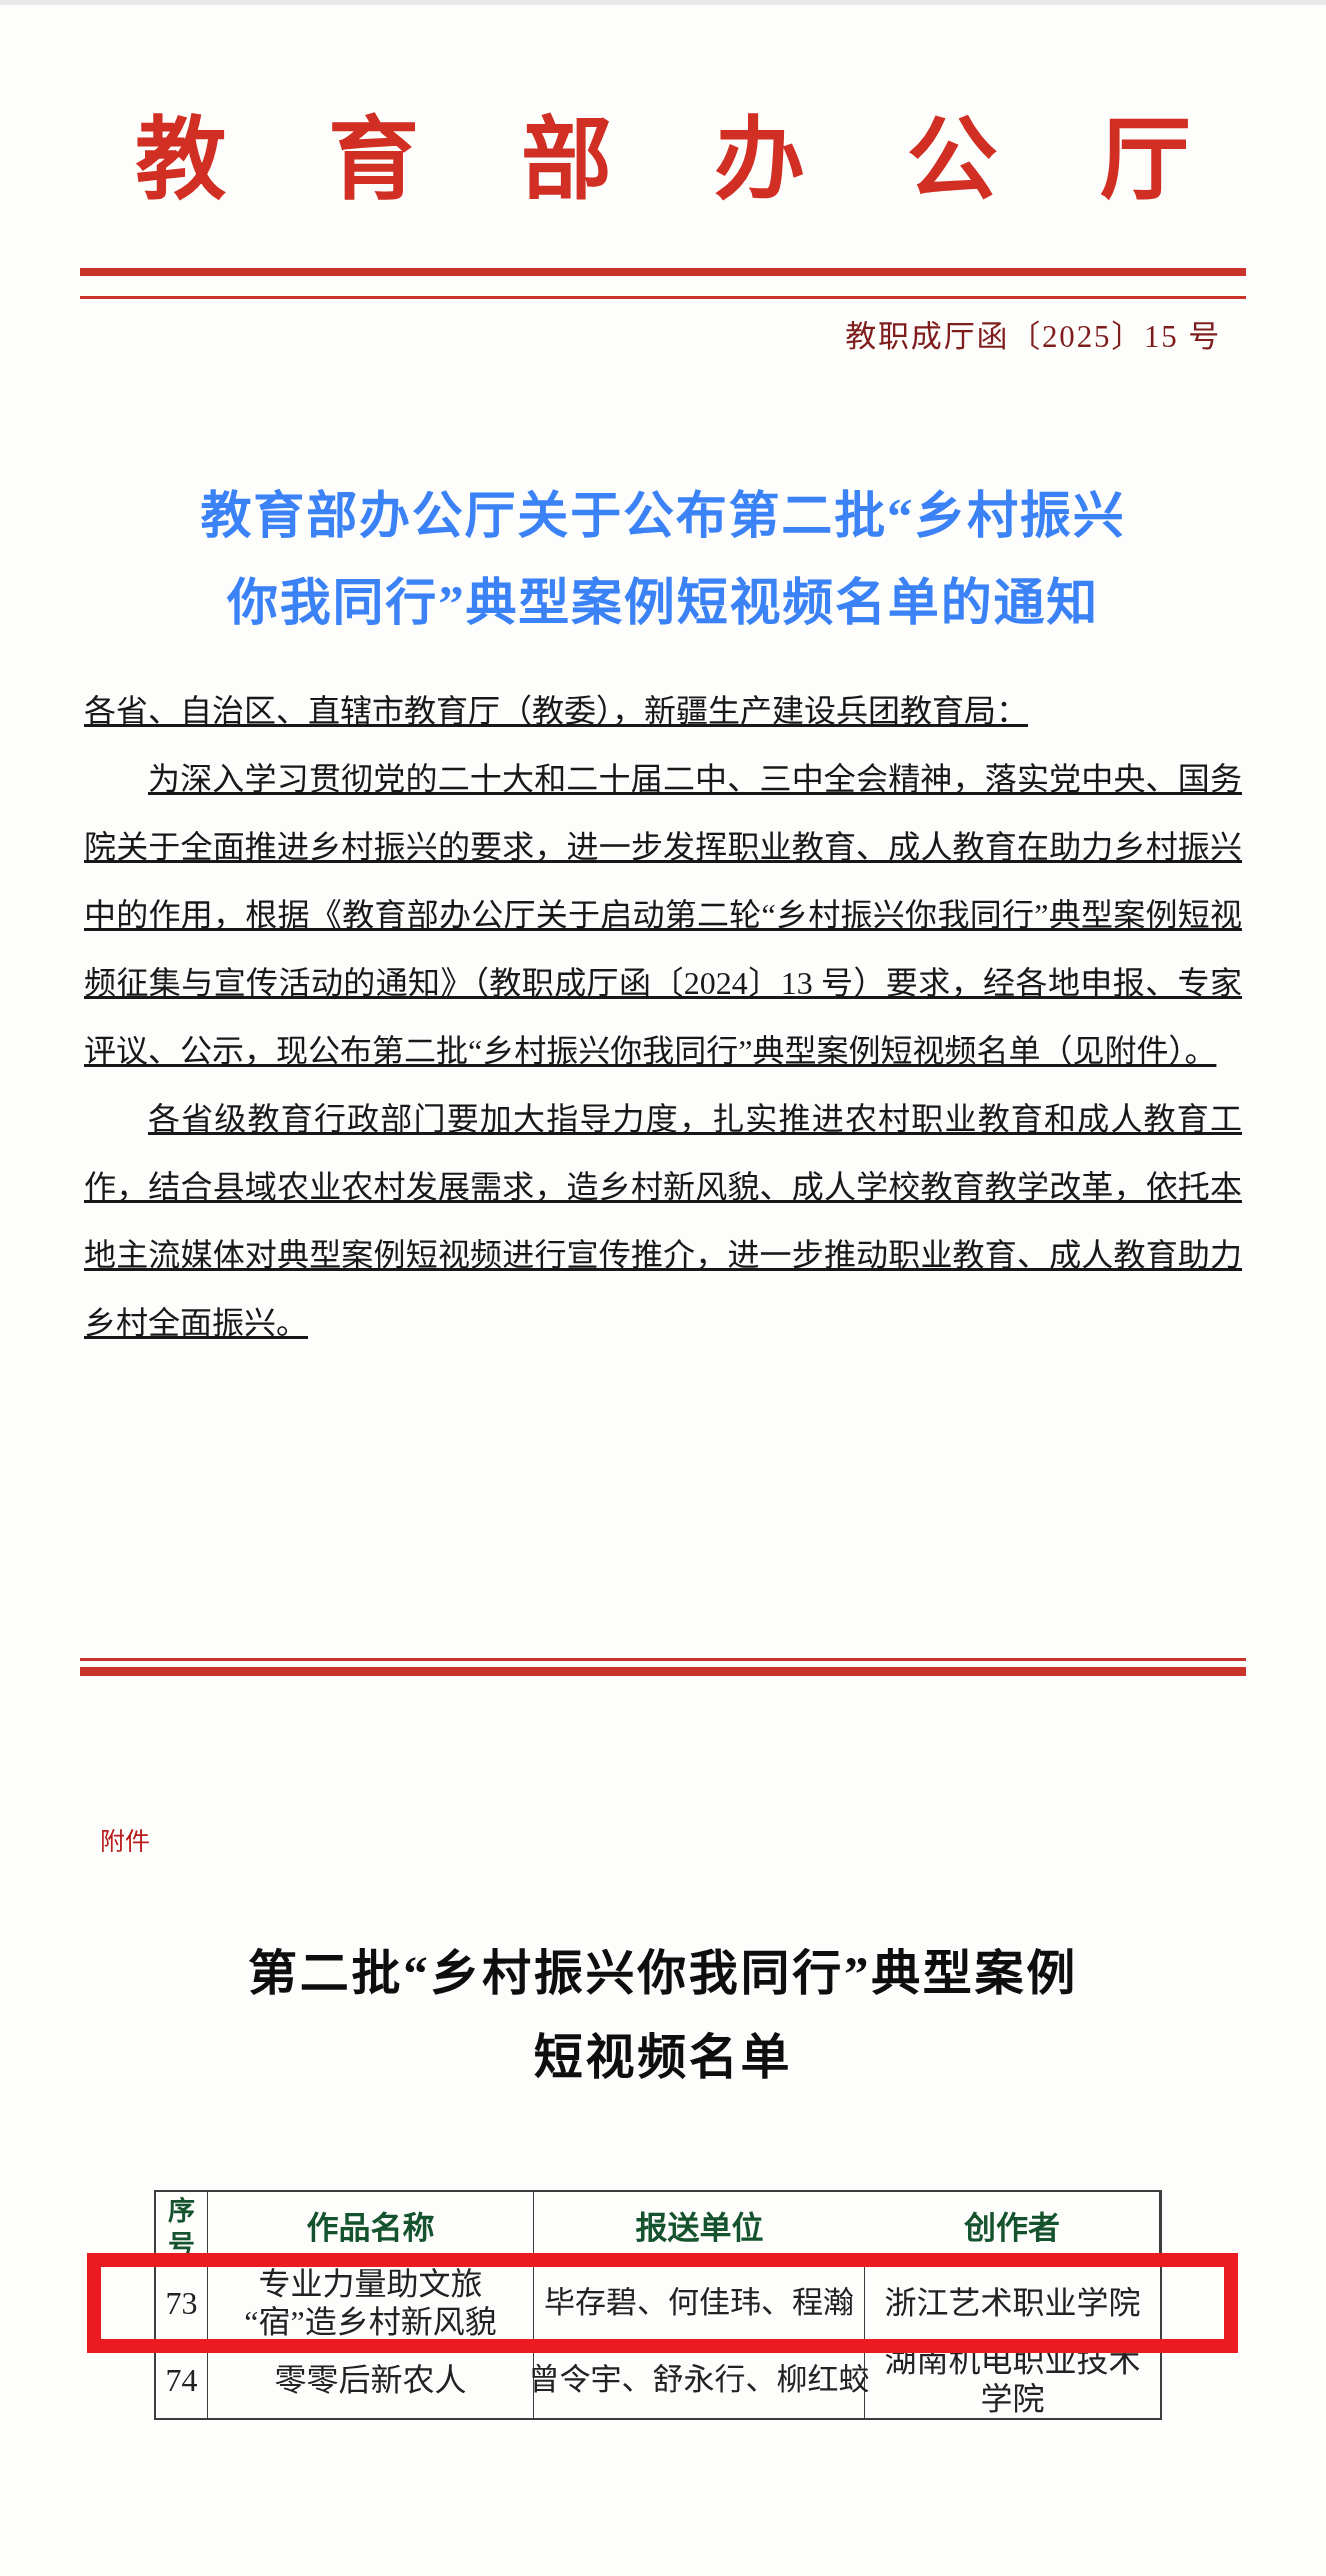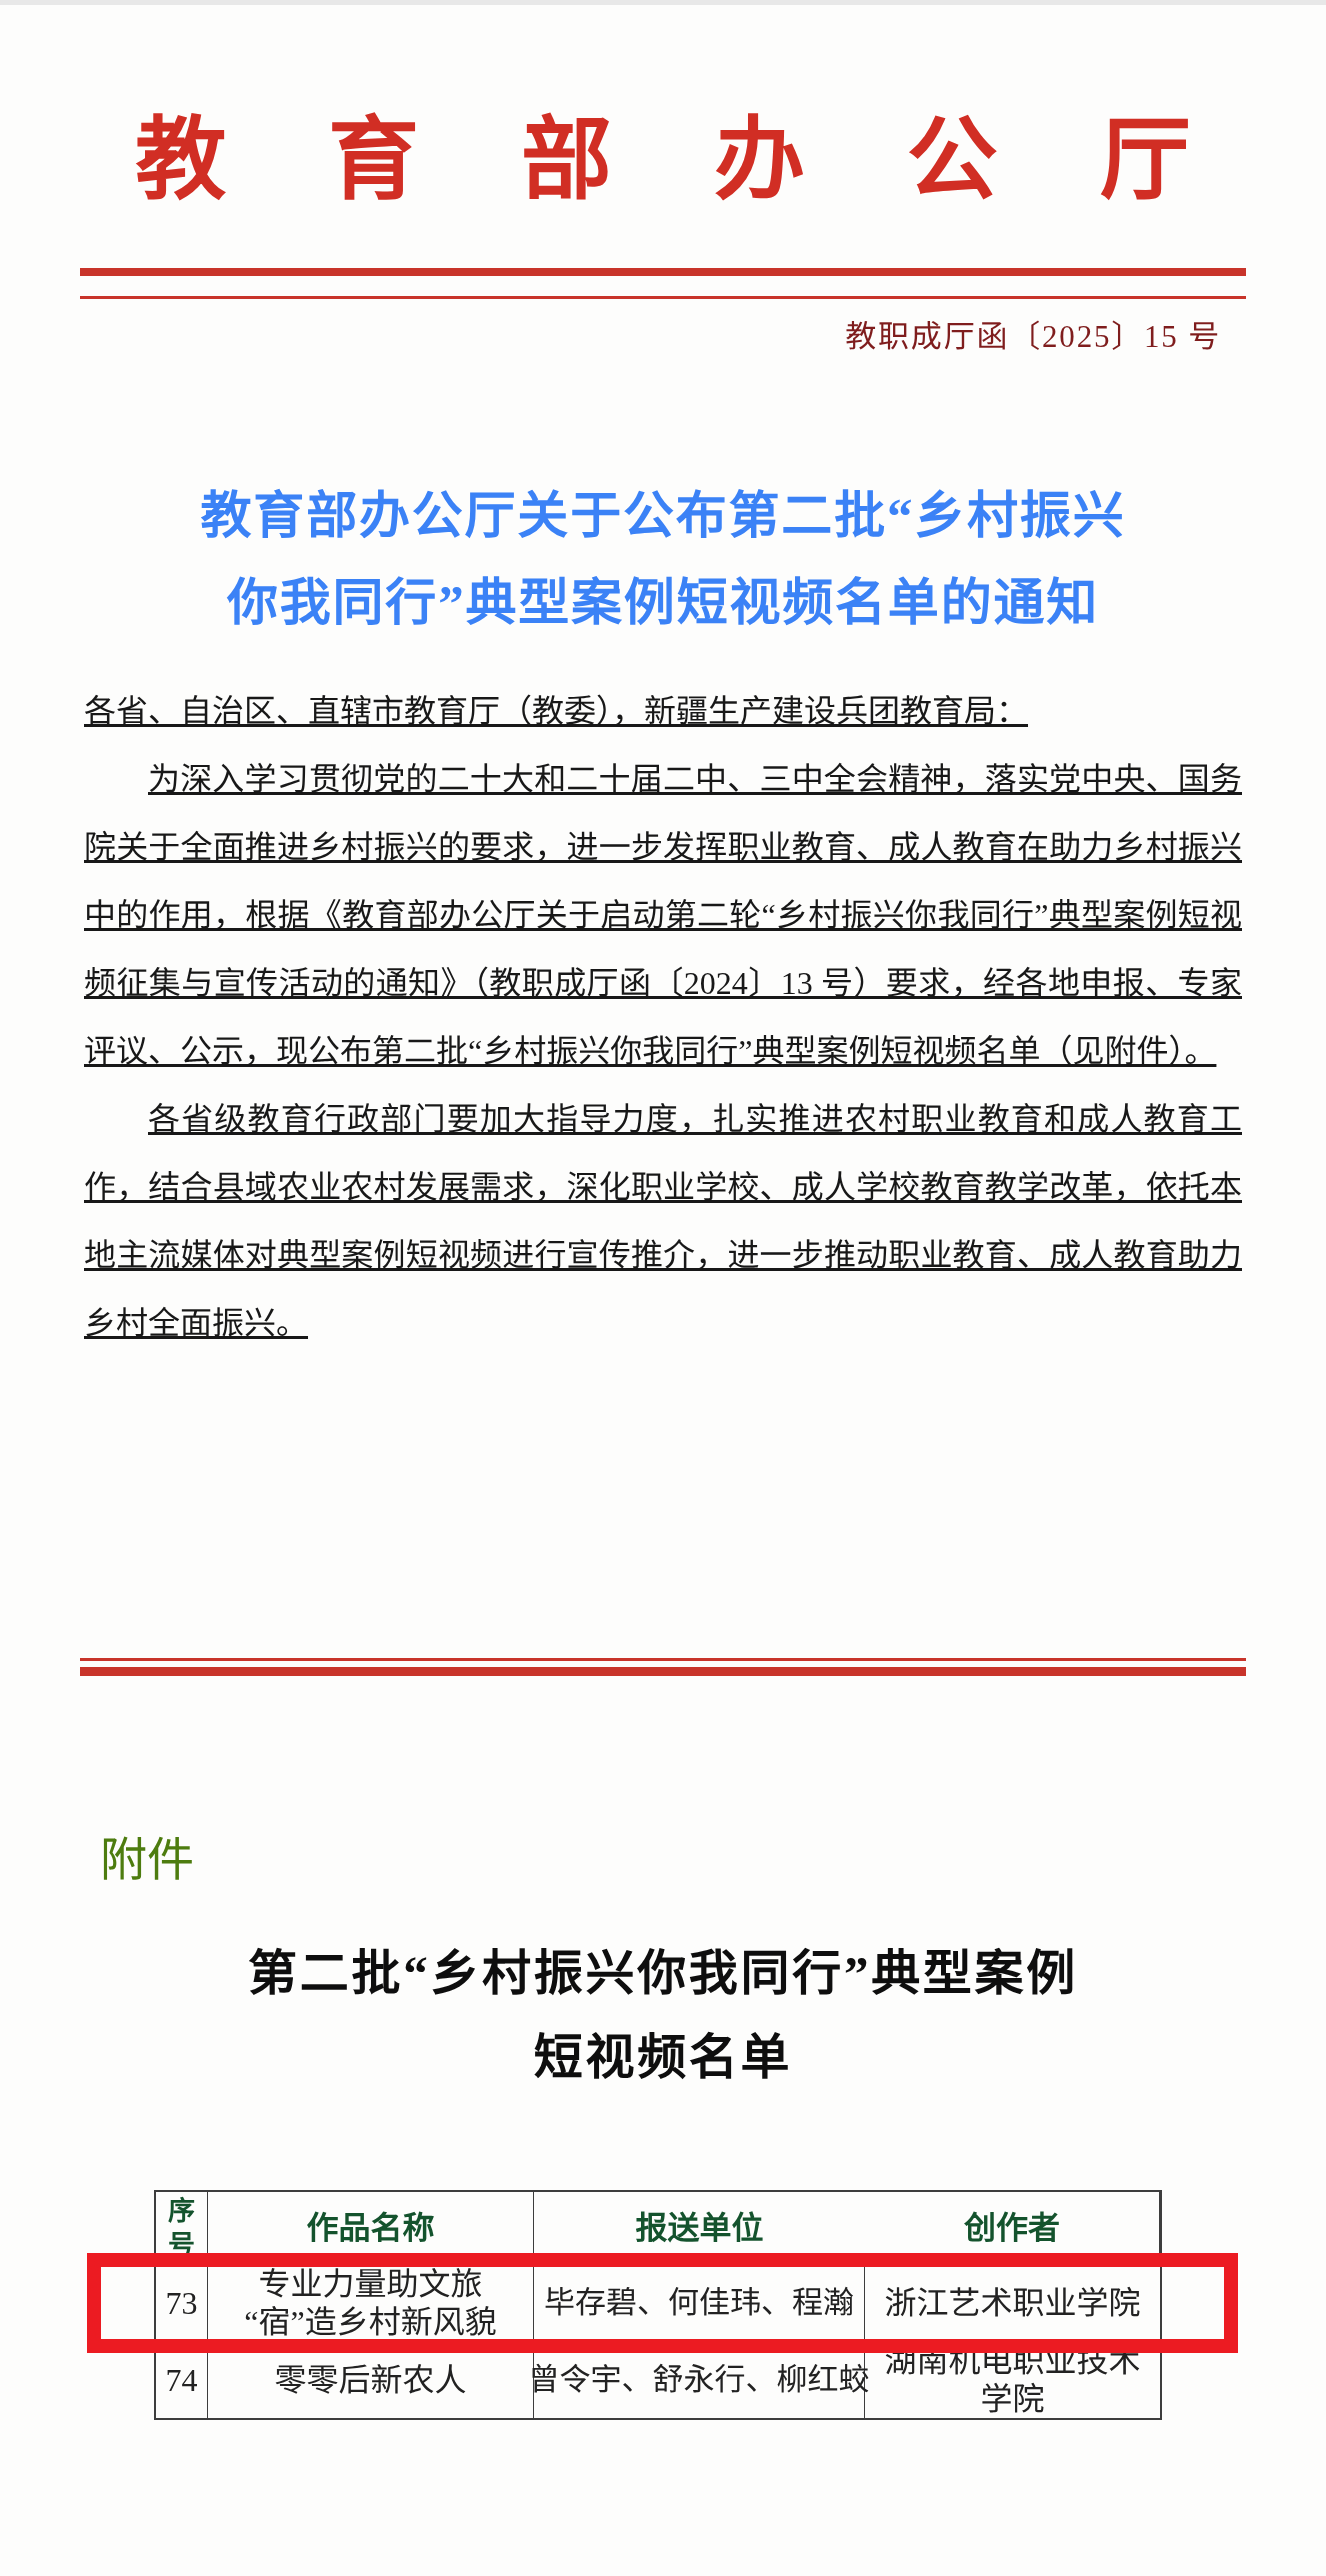--- a/index.html
+++ b/index.html
@@ -45,21 +45,21 @@
     font-size:32px; line-height:68px;
     text-align:justify; text-justify:inter-ideograph;
     color:#181818;
     text-decoration:underline;
   }
   .body-text p { margin:0; }
   .body-text p.indent { text-indent:2em; }
   
   .attachment-label {
     position:absolute; top:1816px; left:100px;
-    font-size:47px; color:#4d7c0f;
+    font-size:25px; color:#b91c1c;
   }
   .attachment-title {
     position:absolute; top:1927px; left:0; right:0;
     text-align:center; font-weight:700;
     font-size:49px; line-height:84px; letter-spacing:2.7px;
     color:#0e0e0e;
   }
   
   .roster-table {
     position:absolute; top:2185px; left:154px;
@@ -112,21 +112,21 @@
   <div class="doc-number">教职成厅函〔2025〕15 号</div>
 
   <div class="doc-title">
     <div>教育部办公厅关于公布第二批“乡村振兴</div>
     <div>你我同行”典型案例短视频名单的通知</div>
   </div>
 
   <div class="body-text">
     <p>各省、自治区、直辖市教育厅（教委），新疆生产建设兵团教育局：</p>
     <p class="indent">为深入学习贯彻党的二十大和二十届二中、三中全会精神，落实党中央、国务院关于全面推进乡村振兴的要求，进一步发挥职业教育、成人教育在助力乡村振兴中的作用，根据《教育部办公厅关于启动第二轮“乡村振兴你我同行”典型案例短视频征集与宣传活动的通知》（教职成厅函〔2024〕13 号）要求，经各地申报、专家评议、公示，现公布第二批“乡村振兴你我同行”典型案例短视频名单（见附件）。</p>
-    <p class="indent">各省级教育行政部门要加大指导力度，扎实推进农村职业教育和成人教育工作，结合县域农业农村发展需求，深化职业学校、成人学校教育教学改革，依托本地主流媒体对典型案例短视频进行宣传推介，进一步推动职业教育、成人教育助力乡村全面振兴。</p>
+    <p class="indent">各省级教育行政部门要加大指导力度，扎实推进农村职业教育和成人教育工作，结合县域农业农村发展需求，造乡村新风貌、成人学校教育教学改革，依托本地主流媒体对典型案例短视频进行宣传推介，进一步推动职业教育、成人教育助力乡村全面振兴。</p>
   </div>
 
   <div class="rule rule-bot-thin"></div>
   <div class="rule rule-bot-thick"></div>
 
   <div class="attachment-label">附件</div>
   <div class="attachment-title">
     <div>第二批“乡村振兴你我同行”典型案例</div>
     <div>短视频名单</div>
   </div>

